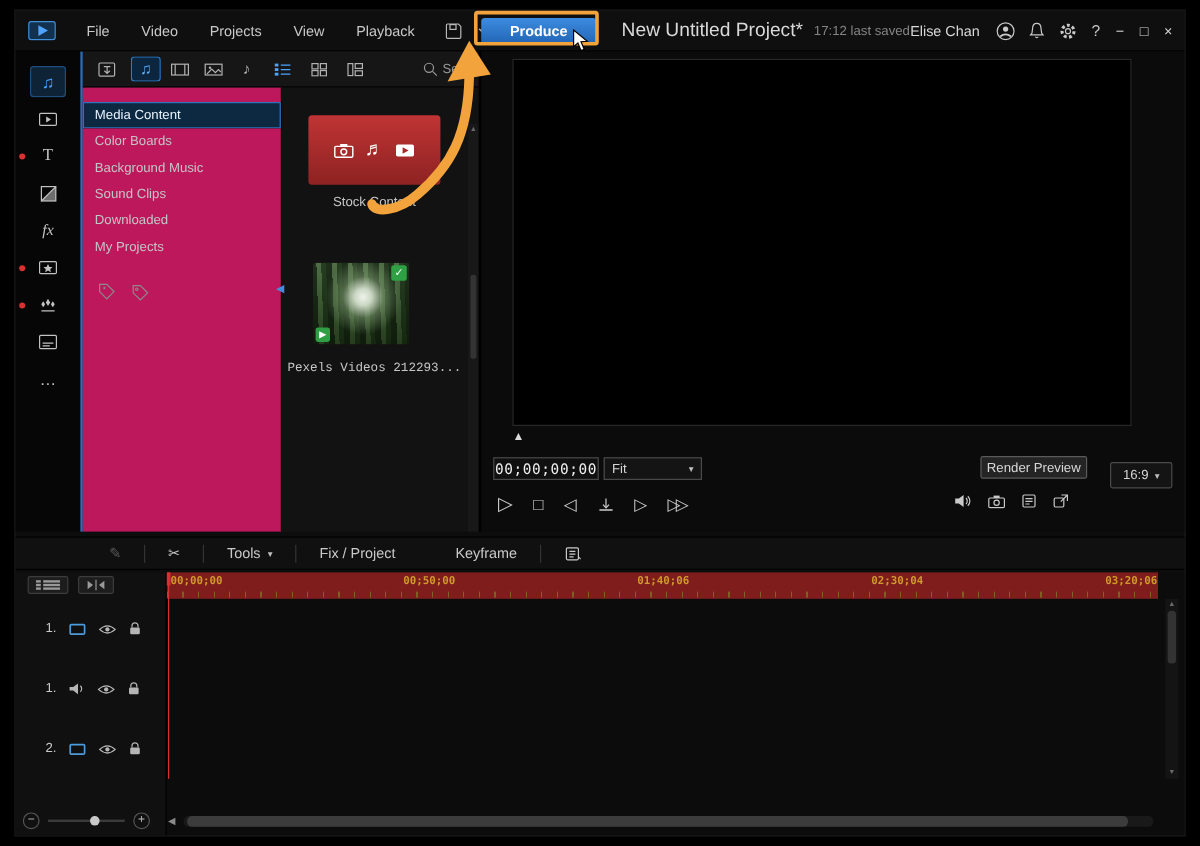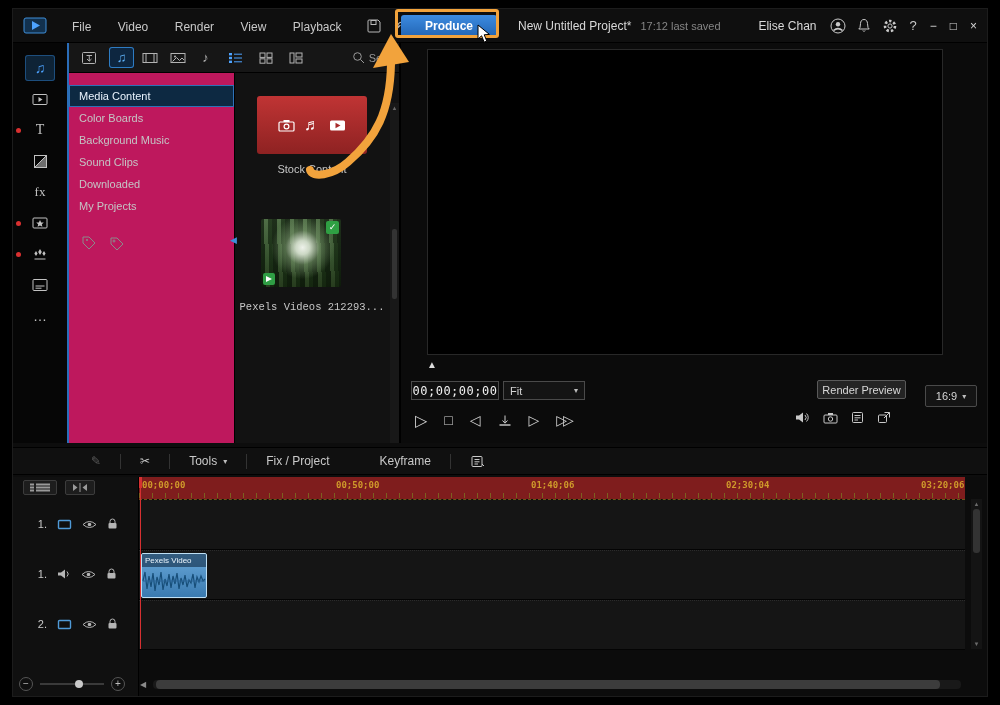--- a/index.html
+++ b/index.html
@@ -12,36 +12,36 @@
   .titlebar { position:absolute; left:0; top:0; right:0; height:34px; background:#0f0f0f; border-bottom:1px solid #000; }
   .tb-left { position:absolute; left:10px; top:0; height:100%; display:flex; align-items:center; }
   .logo { margin-right:14px; }
   .menu { color:#c8c8c8; font-size:12px; padding:0 11px; cursor:default; }
   .tbtn { color:#b9b9b9; font-size:14px; margin-left:14px; }
   .tbtn.dim { color:#6a6a6a; }
   .produce { position:absolute; left:388px; top:6px; width:96px; height:22px; border:none;
     background:linear-gradient(#3c8be0,#2265b4); color:#fff; font-size:12px; font-weight:bold;
     border-radius:3px; font-family:inherit; }
   .tb-project { position:absolute; left:505px; top:0; height:100%; display:flex; align-items:center; gap:9px; }
-  .proj { color:#d9d9d9; font-size:12px; }
+  .proj { color:#d9d9d9; font-size:16px; }
   .saved { color:#858585; font-size:11px; }
   .tb-right { position:absolute; right:10px; top:0; height:100%; display:flex; align-items:center; gap:11px; }
   .user { color:#d9d9d9; font-size:12px; margin-right:3px; }
   .help { color:#c9c9c9; font-size:13px; }
   .win { color:#d5d5d5; font-size:12px; margin-left:2px; }
 
   
   .main { position:absolute; left:0; top:34px; right:0; height:400px; display:flex; }
   .rail { width:54px; background:#060606; padding-top:12px; display:flex; flex-direction:column; align-items:center; gap:5px; }
   .rail-item { position:relative; width:30px; height:26px; display:flex; align-items:center; justify-content:center;
     color:#c2c2c2; font-size:14px; border-radius:3px; }
   .rail-item.active { color:#4da3ff; background:#0e2336; box-shadow:inset 0 0 0 1px #1d4e7d; }
   .rail-item .dot { position:absolute; left:-9px; top:11px; width:5px; height:5px; border-radius:50%; background:#d93030; }
   .serif { font-family:"Liberation Serif","DejaVu Serif",serif; }
-  .fxg { font-size:13px; }
+  .fxg { font-style:italic; font-size:13px; }
 
   .media { position:relative; width:332px; background:#151515; border-left:2px solid #2a6db8; }
   .media-toolbar { display:flex; align-items:center; gap:5px; height:30px; padding:0 7px;
     background:#161616; border-bottom:1px solid #000; }
   .mbtn { width:25px; height:21px; display:flex; align-items:center; justify-content:center;
     color:#b3b3b3; border-radius:3px; font-size:13px; flex:0 0 auto; }
   .type-group { display:flex; gap:3px; margin-left:3px; }
   .mbtn.active { box-shadow:inset 0 0 0 1px #2e7cc3; background:#0d2640; color:#5fb0f5; }
   .blueic { color:#4da3ff; }
   .search { margin-left:auto; display:flex; align-items:center; gap:4px; color:#9a9a9a; font-size:11px;
@@ -155,21 +155,21 @@
   <header class="titlebar">
     <div class="tb-left">
       <svg class="logo" width="24" height="17" viewBox="0 0 24 17">
           <rect x="1" y="1" width="22" height="15" rx="2" fill="#133softly"></rect>
           <rect x="1" y="1" width="22" height="15" rx="2" fill="#12314e" stroke="#3f8fd9"></rect>
           <polygon points="9,4 17,8.5 9,13" fill="#4da3ff"></polygon>
         </svg>
       <nav>
         <span class="menu">File</span>
         <span class="menu">Video</span>
-        <span class="menu">Render</span>
+        <span class="menu">Projects</span>
         <span class="menu">View</span>
         <span class="menu">Playback</span>
       </nav>
       <span class="tbtn">
           <svg width="14" height="14" viewBox="0 0 14 14">
             <path d="M1 2 L1 12 Q1 13 2 13 L12 13 Q13 13 13 12 L13 3 L11 1 L2 1 Q1 1 1 2 Z" fill="none" stroke="#b9b9b9"></path>
             <rect x="4" y="1.5" width="5" height="4" fill="none" stroke="#b9b9b9"></rect>
           </svg>
         </span>
       <span class="tbtn">↶</span>
@@ -502,33 +502,20 @@
     </div>
 
     <div class="ruler">
       <span class="rlabel">00;00;00</span>
       <span class="rlabel">00;50;00</span>
       <span class="rlabel">01;40;06</span>
       <span class="rlabel">02;30;04</span>
       <span class="rlabel">03;20;06</span>
     </div>
 
-    <div class="lanes">
-      <div class="lane"></div>
-      <div class="lane">
-        <div class="clip">
-          <div class="clip-label">Pexels Video</div>
-          <svg width="64" height="28" viewBox="0 0 64 28">
-              <polyline points="1,14 3,5 5,22 7,9 9,20 11,6 13,24 15,10 17,18 19,5 21,23 23,12 25,19 27,7 29,21 31,9 33,17 35,6 37,22 39,11 41,18 43,8 45,20 47,13 49,16 51,7 53,21 55,10 57,15 59,9 61,14 63,12" fill="none" stroke="#174e79" stroke-width="1.2"></polyline>
-              <path d="M1 14 H63" stroke="#2a6496"></path>
-            </svg>
-        </div>
-      </div>
-      <div class="lane"></div>
-    </div>
 
     <div class="playhead"></div>
 
     <div class="vscroll">
       <span>▲</span>
       <span class="vthumb"></span>
       <span style="margin-top:auto;">▼</span>
     </div>
 
     <div class="tl-bottom">

